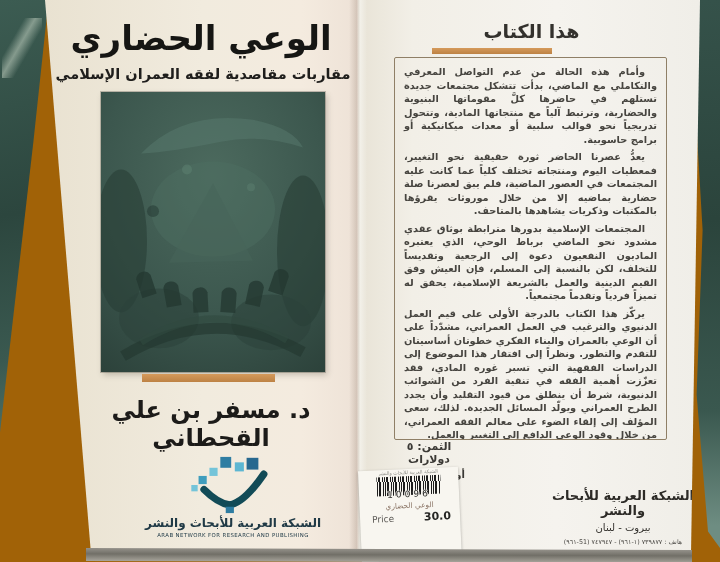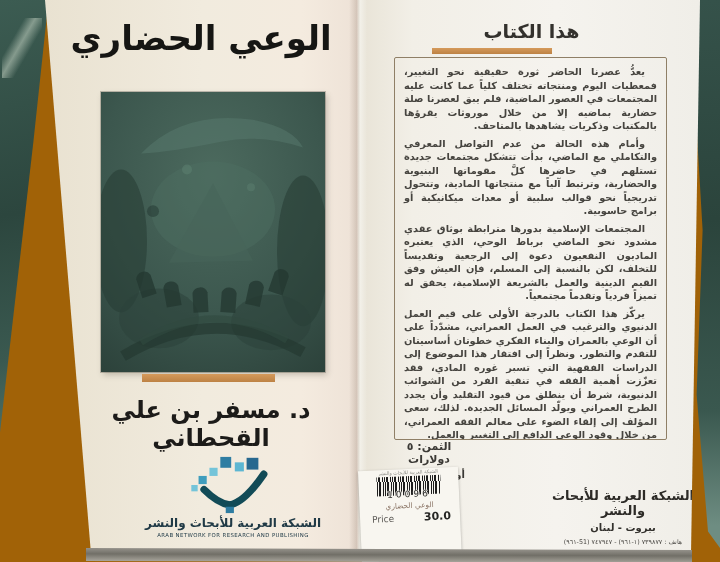--- a/index.html
+++ b/index.html
@@ -55,21 +55,21 @@
   .bc-box { position:absolute; left:36px; top:57px; width:273px; height:383px;
     border:1px solid #8f7f66; border-radius:2px; padding:7px 9px 5px; overflow:hidden;
     direction:rtl; }
   .bc-box p { font-size:9.8px; line-height:13.5px; font-weight:bold; color:#46443f;
     text-align:justify; text-align-last:right; text-indent:12px; margin-bottom:4px; }
   .bc-price { position:absolute; left:28px; top:440px; width:86px; direction:rtl; color:#3a3834; }
   .bc-price-1 { font-size:11px; font-weight:bold; text-align:center; }
   .bc-price-2 { font-size:10px; font-weight:bold; text-align:right; padding-right:7px; margin-top:3px; }
   .bc-footer { position:absolute; left:183px; top:488px; width:164px; text-align:center; }
   .bc-pub { direction:rtl; font-size:13px; font-weight:bold; color:#2d2b27; }
-  .bc-city { direction:rtl; font-size:10px; font-weight:bold; color:#33312d; margin-top:4px; }
+  .bc-city { direction:rtl; font-size:10px; font-weight:normal; color:#33312d; margin-top:4px; }
   .bc-phone { direction:rtl; font-size:6.4px; color:#4c4a46; margin-top:5px; white-space:nowrap; }
   .bc-email { font-size:7.4px; color:#44424a; margin-top:3px; }
 
   
   .sticker { position:absolute; left:360px; top:469px; width:100px; height:94px;
     background:#f8f6f0; box-shadow:0 1px 3px rgba(0,0,0,.3); transform:rotate(-2.5deg);
     overflow:hidden; text-align:center; padding-top:1px; }
   .sticker-header { direction:rtl; font-size:4.8px; color:#8e8e88; white-space:nowrap; overflow:hidden; }
   .barcode { width:64px; height:19px; margin:1px auto 0;
     background:repeating-linear-gradient(90deg,#1d1d1d 0 1px, transparent 1px 2px,
@@ -86,20 +86,21 @@
 
 <div class="photo">
 
   <div class="cloth-left">
     <div class="leaf"></div>
   </div>
   <div class="cloth-right"></div>
 
   <div class="page page-front">
     <div class="fc-title">الوعي الحضاري</div>
+    <div class="fc-subtitle">مقاربات مقاصدية لفقه العمران الإسلامي</div>
 
     <div class="cover-art">
       <svg viewBox="0 0 224 282" preserveAspectRatio="none">
         <defs>
           <radialGradient id="covbg" cx="50%" cy="30%" r="90%">
             <stop offset="0%" stop-color="#4c6a5e"></stop>
             <stop offset="55%" stop-color="#3c574e"></stop>
             <stop offset="100%" stop-color="#2a3f38"></stop>
           </radialGradient>
         </defs>
@@ -144,22 +145,22 @@
       <div class="fc-pub-ar">الشبكة العربية للأبحاث والنشر</div>
       <div class="fc-pub-en">ARAB NETWORK FOR RESEARCH AND PUBLISHING</div>
     </div>
   </div>
 
   <div class="page page-back">
     <div class="bc-heading">هذا الكتاب</div>
     <div class="accent-bar-back"></div>
 
     <div class="bc-box">
+      <p>وأمام هذه الحالة من عدم التواصل المعرفي والتكاملي مع الماضي، بدأت تتشكل مجتمعات جديدة تستلهم في حاضرها كلَّ مقوماتها البنيوية والحضارية، وترتبط آلياً مع منتجاتها المادية، وتتحول تدريجياً نحو قوالب سلبية أو معدات ميكانيكية أو برامج حاسوبية.</p>
       <p>يعدُّ عصرنا الحاضر ثورة حقيقية نحو التغيير، فمعطيات اليوم ومنتجاته تختلف كلياً عما كانت عليه المجتمعات في العصور الماضية، فلم يبق لعصرنا صلة حضارية بماضيه إلا من خلال موروثات يقرؤها بالمكتبات وذكريات يشاهدها بالمتاحف.</p>
-      <p>وأمام هذه الحالة من عدم التواصل المعرفي والتكاملي مع الماضي، بدأت تتشكل مجتمعات جديدة تستلهم في حاضرها كلَّ مقوماتها البنيوية والحضارية، وترتبط آلياً مع منتجاتها المادية، وتتحول تدريجياً نحو قوالب سلبية أو معدات ميكانيكية أو برامج حاسوبية.</p>
       <p>المجتمعات الإسلامية بدورها مترابطة بوثاق عقدي مشدود نحو الماضي برباط الوحي، الذي يعتبره الماديون النفعيون دعوة إلى الرجعية وتقديساً للتخلف، لكن بالنسبة إلى المسلم، فإن العيش وفق القيم الدينية والعمل بالشريعة الإسلامية، يحقق له تميزاً فردياً وتقدماً مجتمعياً.</p>
       <p>يركّز هذا الكتاب بالدرجة الأولى على قيم العمل الدنيوي والترغيب في العمل العمراني، مشدّداً على أن الوعي بالعمران والبناء الفكري خطوتان أساسيتان للتقدم والتطور. ونظراً إلى افتقار هذا الموضوع إلى الدراسات الفقهية التي تسبر غوره المادي، فقد تعزّزت أهمية الفقه في تنقية الفرد من الشوائب الدنيوية، شرط أن ينطلق من قيود التقليد وأن يجدد الطرح العمراني ويولّد المسائل الجديدة. لذلك، سعى المؤلف إلى إلقاء الضوء على معالم الفقه العمراني، من خلال وقود الوعي الدافع إلى التغيير والعمل.</p>
     </div>
 
     <div class="bc-price">
       <div class="bc-price-1">الثمن: ٥ دولارات</div>
       <div class="bc-price-2">أو ما يعادلها</div>
     </div>
 
     <div class="bc-footer">

